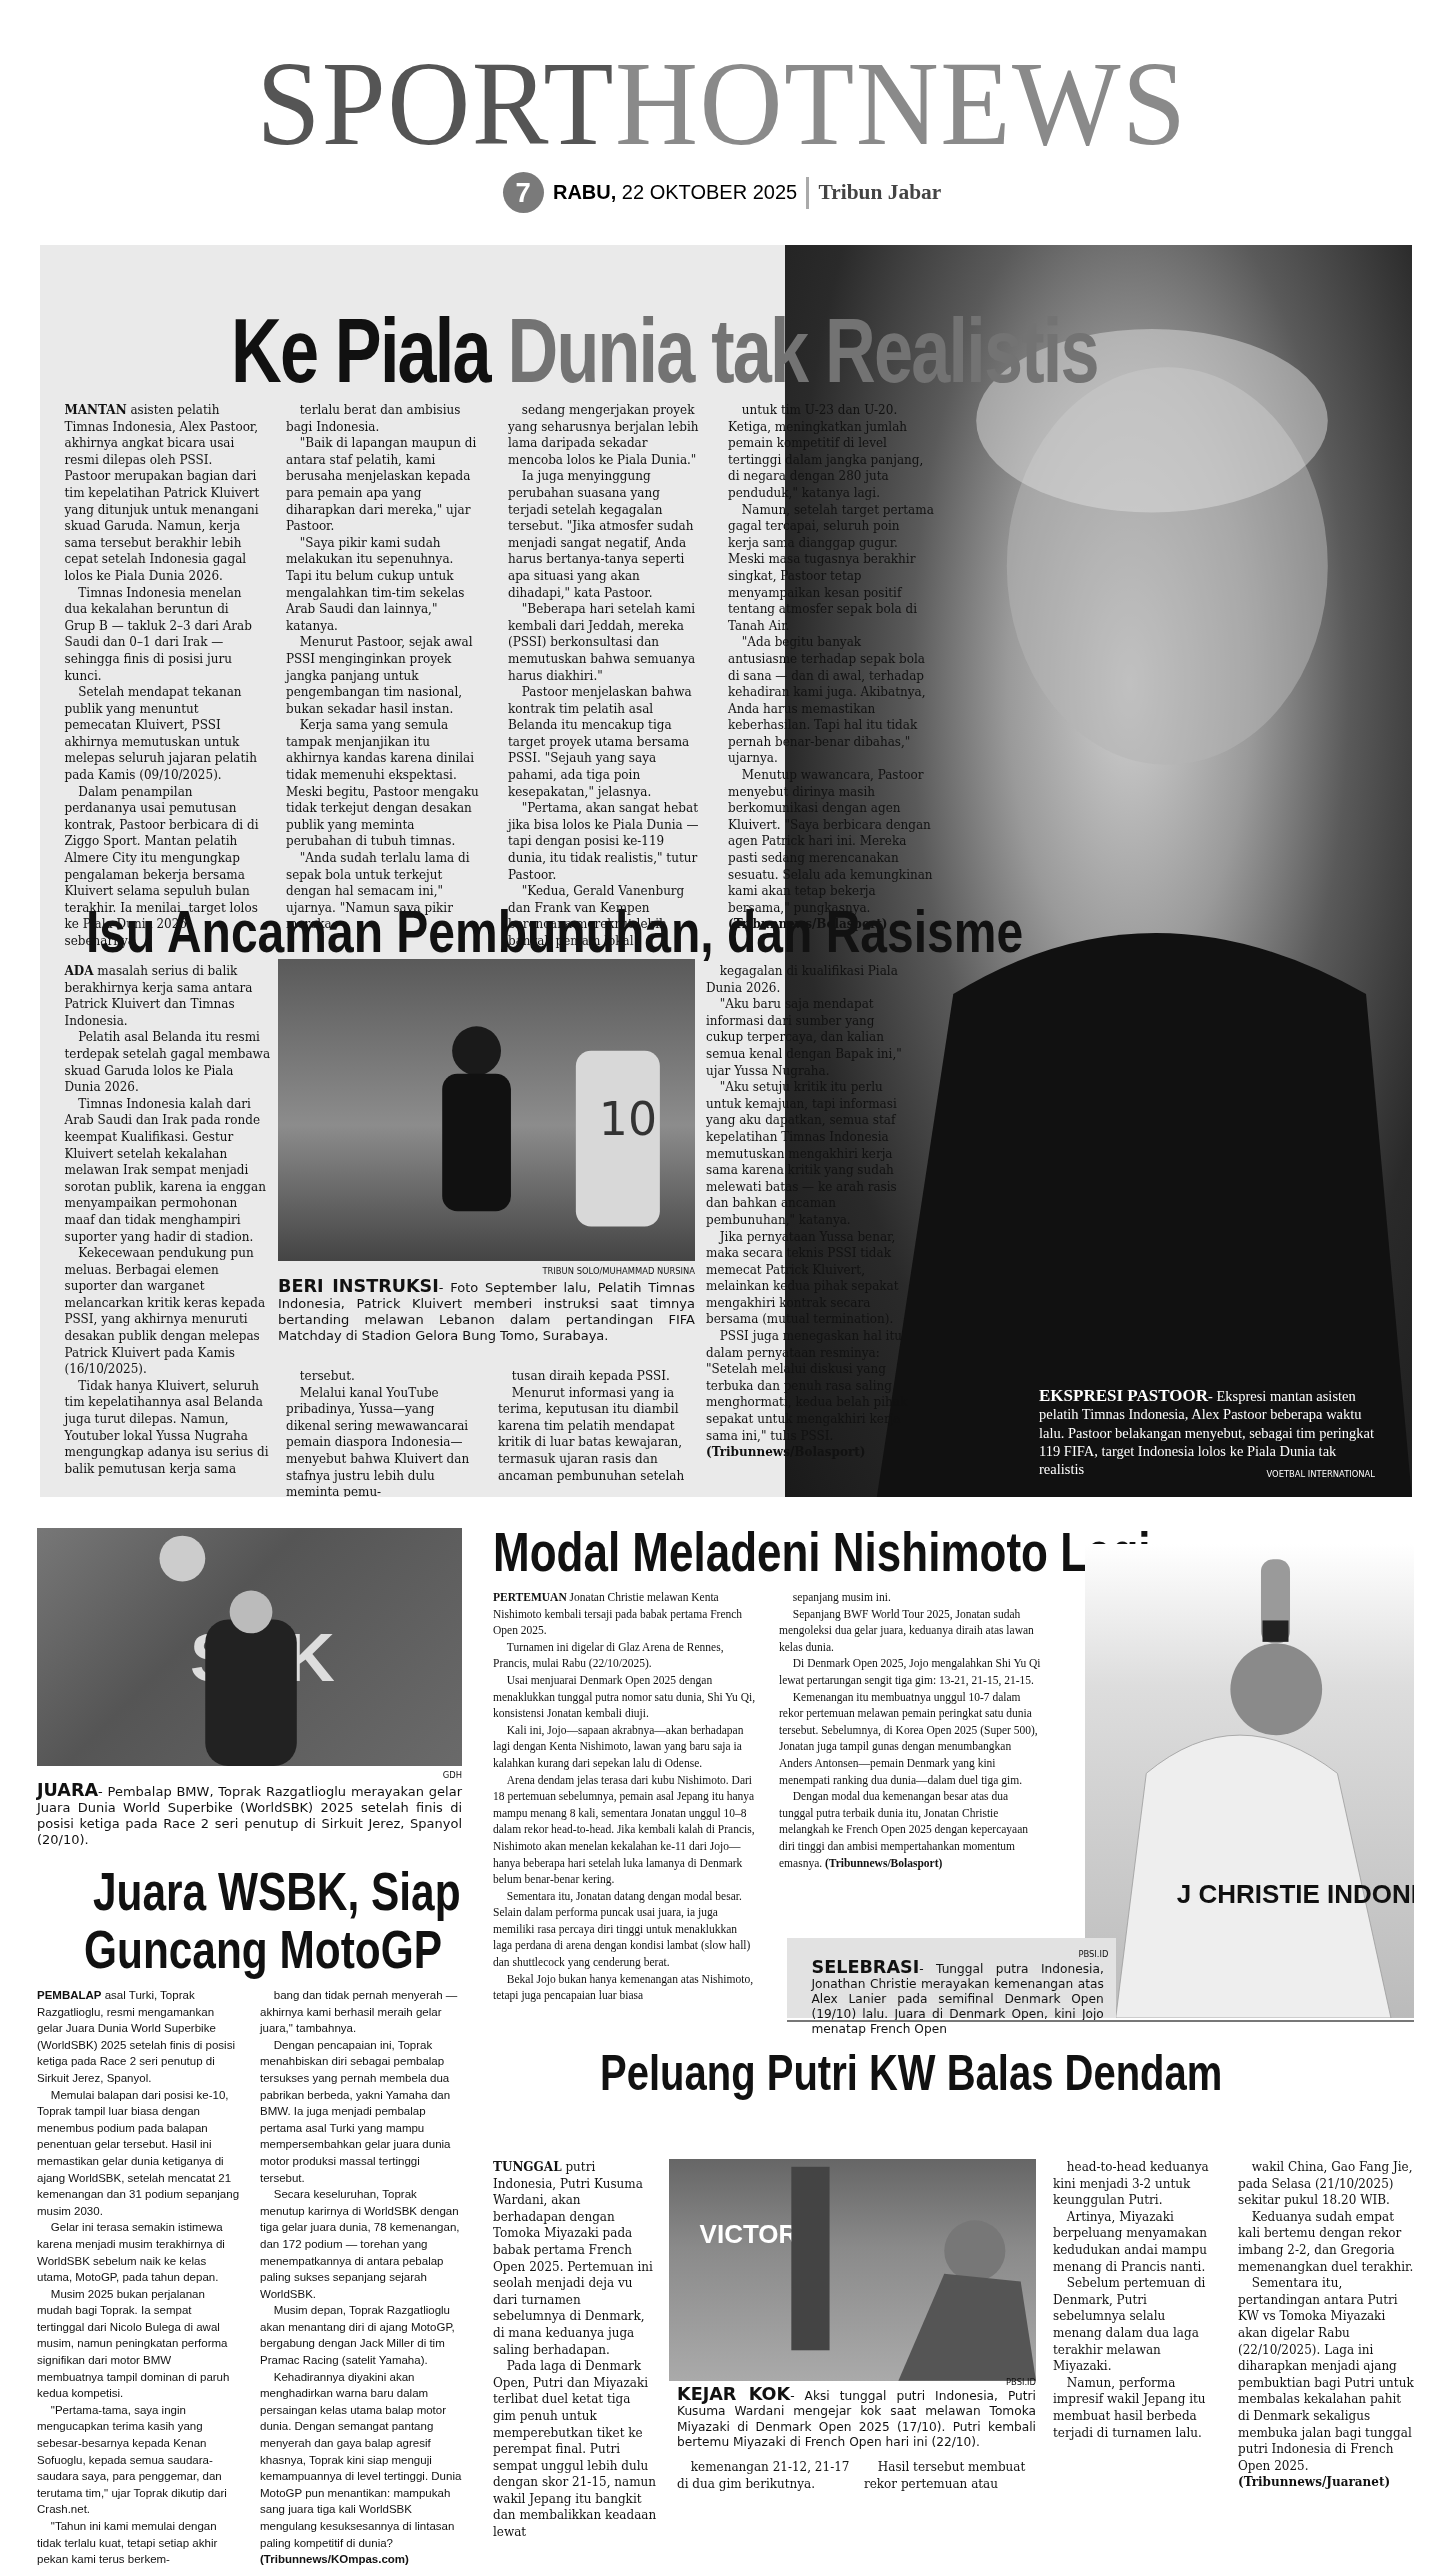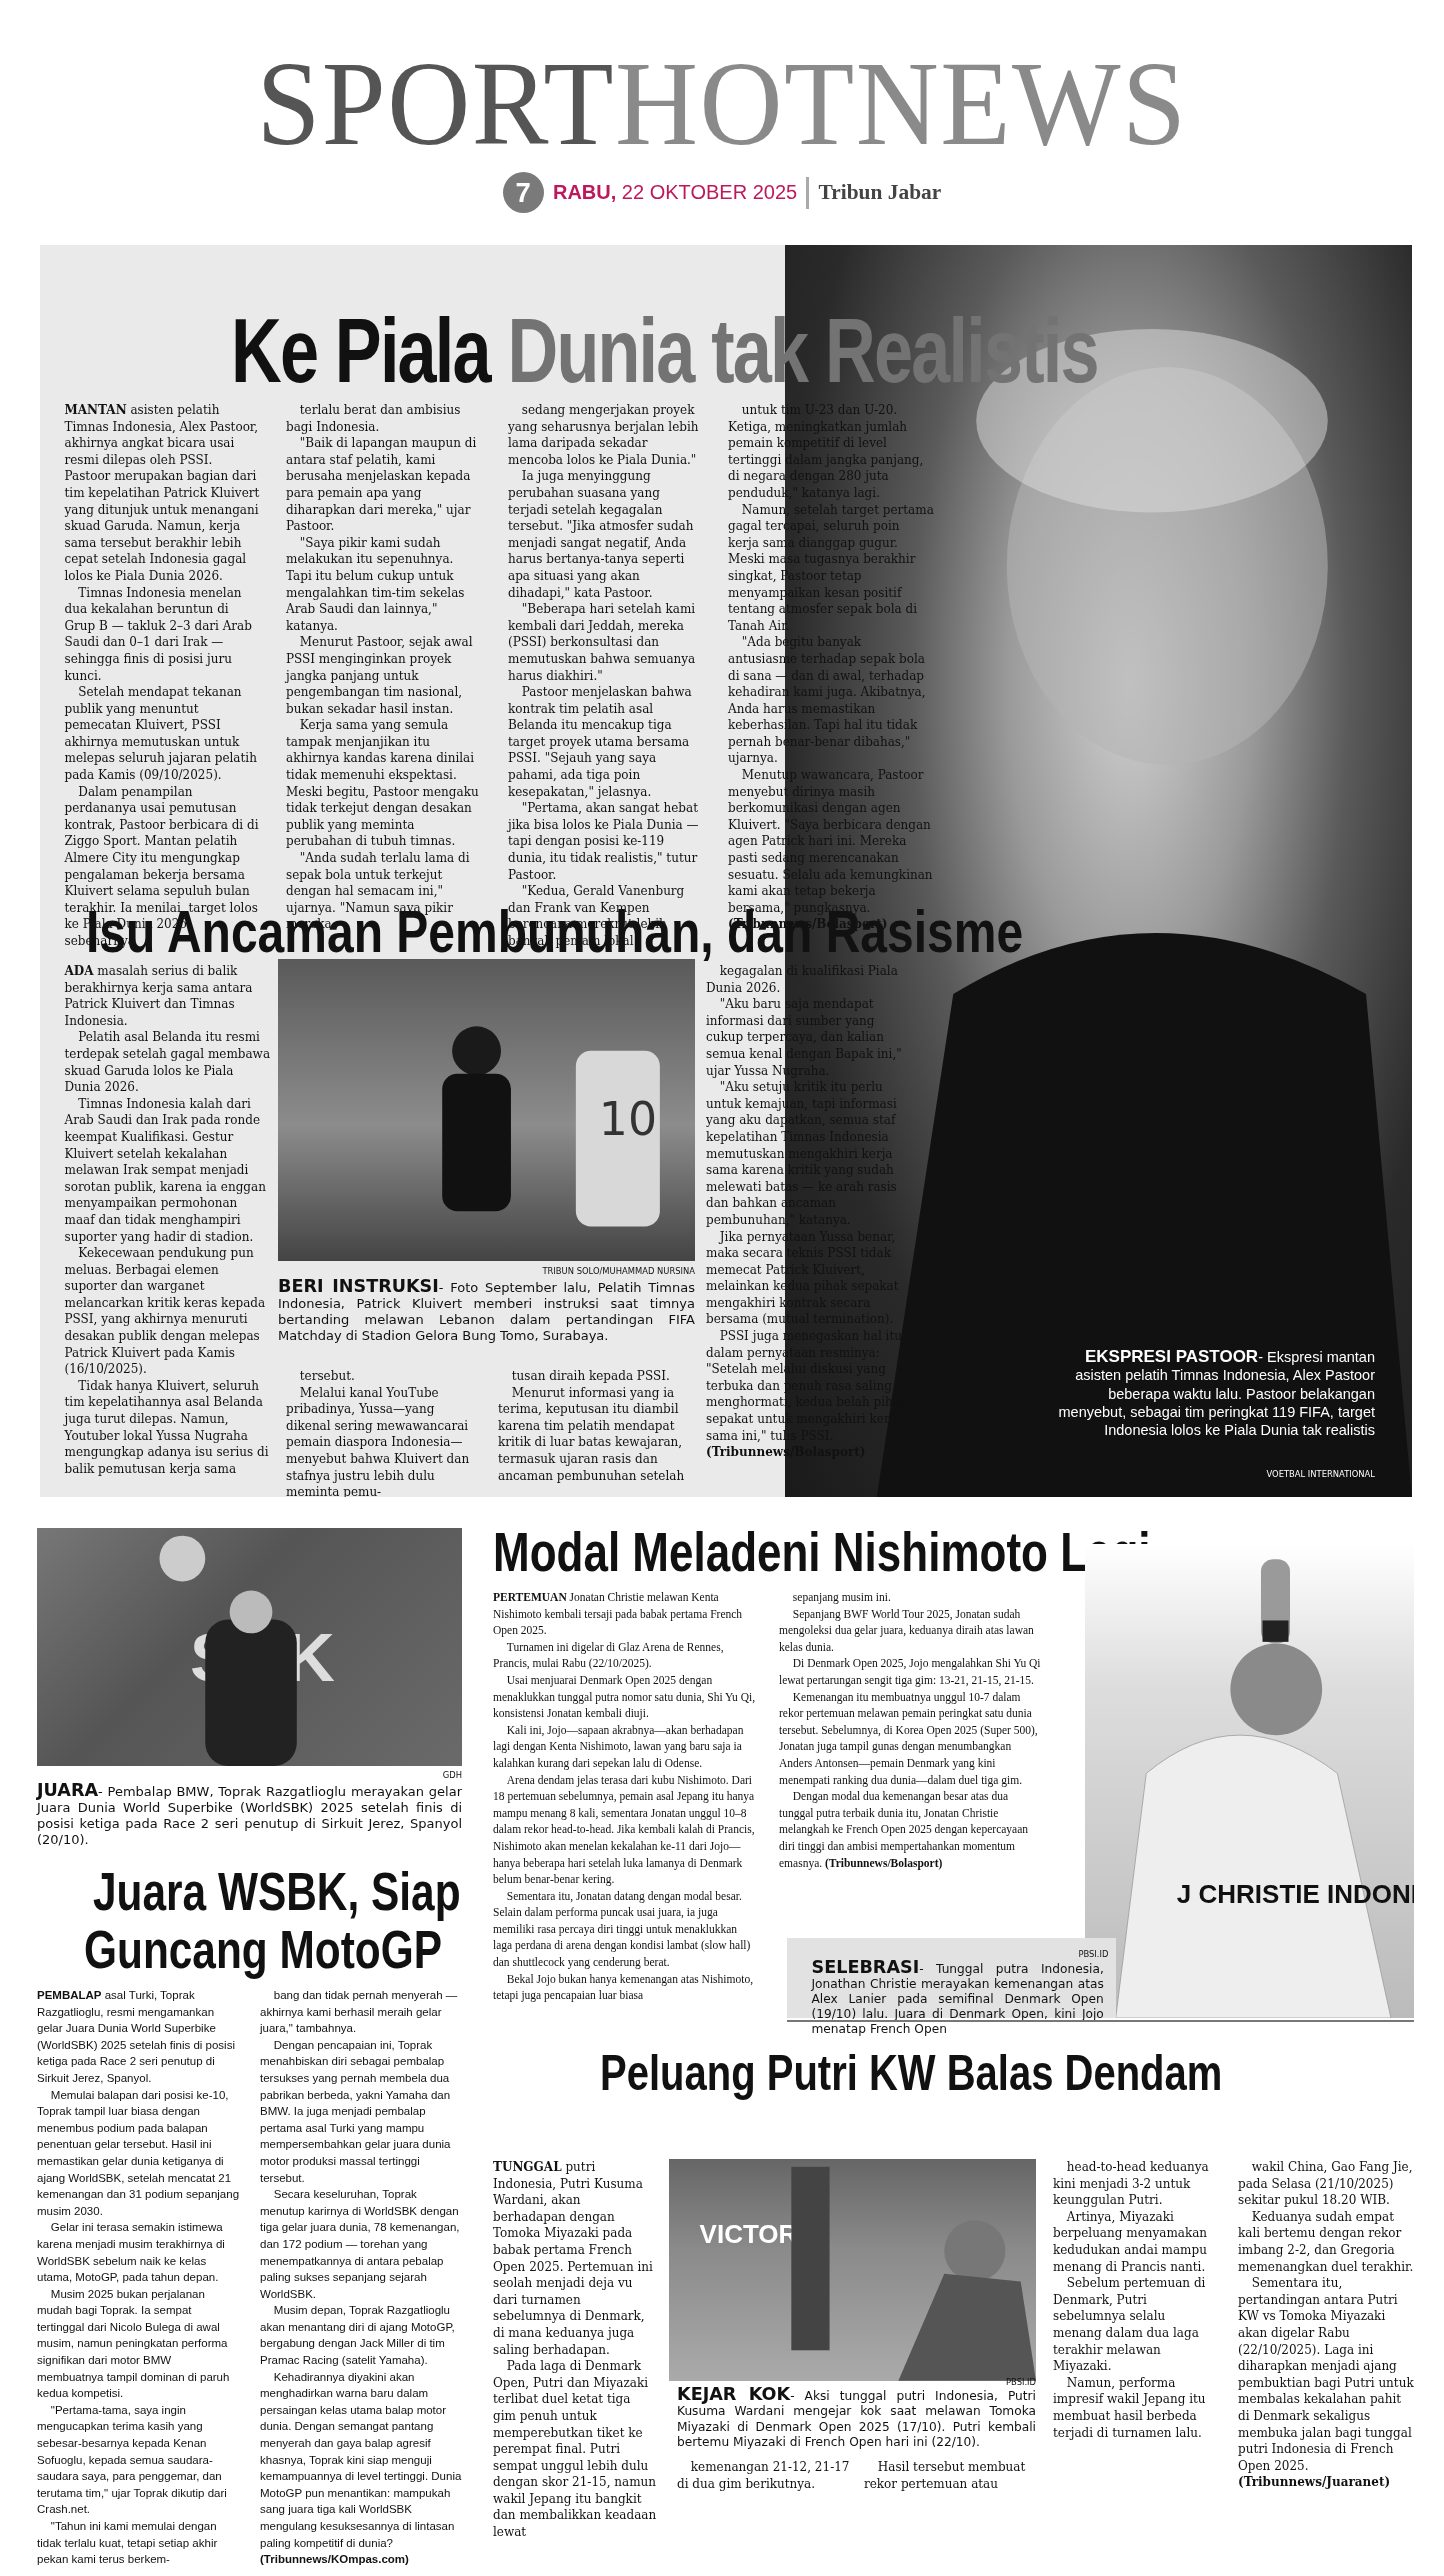--- a/index.html
+++ b/index.html
@@ -2,21 +2,21 @@
 <html style="font-size:12.2px"><head>
 <meta charset="utf-8">
 <style>
 *{box-sizing:border-box;margin:0;padding:0}
 body{width:1444px;height:2576px;background:#fff;position:relative;overflow:hidden;font-family:"DejaVu Serif",serif;color:#111}
 .abs{position:absolute}
 .masthead{left:0;top:46px;width:1444px;text-align:center;font-family:"Liberation Serif","DejaVu Serif",serif;font-size:115px;letter-spacing:1.5px;color:#6b6b6b;line-height:1;transform:scaleY(1.05)}
 .masthead .a{color:#555}.masthead .b{color:#8a8a8a}
 .dateline{left:0;top:172px;width:1444px;display:flex;justify-content:center;align-items:center;gap:9.2px;font-family:"Liberation Sans",sans-serif}
 .pagecircle{width:41px;height:41px;border-radius:50%;background:#7a7a7a;color:#fff;font-weight:bold;font-size:27.5px;display:flex;align-items:center;justify-content:center}
-.date{font-size:20px;color:#be185d}.date b{font-weight:bold}
+.date{font-size:20px;color:#000000}.date b{font-weight:bold}
 .vsep{width:3.1px;height:32px;background:#aaa}
 .logo{font-family:"Liberation Serif",serif;font-weight:bold;font-size:21.4px;color:#444}
 .panel{left:40px;top:245px;width:1372px;height:1252px;background:#eaeaea;overflow:hidden}
 .photo{background:linear-gradient(135deg,#4a4a4a,#9a9a9a 40%,#333 70%,#777)}
 .pastoor-photo{right:0;top:0;width:627px;height:1252px;background:radial-gradient(ellipse at 55% 35%,#cfcfcf 0%,#9a9a9a 25%,#5a5a5a 45%,#2a2a2a 70%,#1a1a1a 100%)}
 .h1{font-family:"Liberation Sans",sans-serif;font-weight:bold;font-size:90px;line-height:1;letter-spacing:-2.3px;transform:scaleX(.78);transform-origin:left top;white-space:nowrap}
 .h1 .grey{color:#737373}
 .h2{font-family:"Liberation Sans",sans-serif;font-weight:bold;font-size:60px;line-height:1;transform:scaleX(.8);transform-origin:left top;white-space:nowrap}
 .col{font-size:12px;line-height:16.6px;text-align:left}
 .col p{text-indent:13.8px}
@@ -40,21 +40,21 @@
   <div class="logo">Tribun Jabar</div>
 </div>
 
 <div class="abs panel">
   <div class="abs pastoor-photo">
     <svg width="627" height="1252" style="position:absolute;left:0;top:0" viewBox="0 0 820 1638">
       <ellipse cx="500" cy="420" rx="210" ry="260" fill="#b5b5b5" opacity=".55"></ellipse>
       <ellipse cx="480" cy="230" rx="230" ry="120" fill="#ddd" opacity=".5"></ellipse>
       <path d="M120 1638 L220 980 Q480 820 760 980 L820 1638 Z" fill="#111"></path>
     </svg>
-    <div class="abs" style="right:37px;top:1103px;width:336px;text-align:right;color:#fff;font-family:Liberation Sans, sans-serif;font-size:14.5px;line-height:18.3px;font-weight:bold">
+    <div class="abs" style="right:37px;top:1142px;width:336px;text-align:left;color:#fff;font-family:Liberation Serif, serif;font-size:14.5px;line-height:18.3px;font-weight:bold">
       <span style="font-size:17px">EKSPRESI PASTOOR</span><span style="font-weight:normal">- Ekspresi mantan asisten pelatih Timnas Indonesia, Alex Pastoor beberapa waktu lalu. Pastoor belakangan menyebut, sebagai tim peringkat 119 FIFA, target Indonesia lolos ke Piala Dunia tak realistis</span>
     </div>
     <div class="abs credit" style="right:37px;top:1224px;color:#fff">VOETBAL INTERNATIONAL</div>
   </div>
 
   <div class="abs h1" style="left:191px;top:61px"><span>Ke Piala</span> <span class="grey">Dunia tak Realistis</span></div>
 
   <div class="abs col" style="left:24.5px;top:157px;width:195px">
       <p class="first"><b>MANTAN</b> asisten pelatih Timnas Indonesia, Alex Pastoor, akhirnya angkat bicara usai resmi dilepas oleh PSSI. Pastoor merupakan bagian dari tim kepelatihan Patrick Kluivert yang ditunjuk untuk menangani skuad Garuda. Namun, kerja sama tersebut berakhir lebih cepat setelah Indonesia gagal lolos ke Piala Dunia 2026.</p>
       <p>Timnas Indonesia menelan dua kekalahan beruntun di Grup B — takluk 2–3 dari Arab Saudi dan 0–1 dari Irak — sehingga finis di posisi juru kunci.</p>

